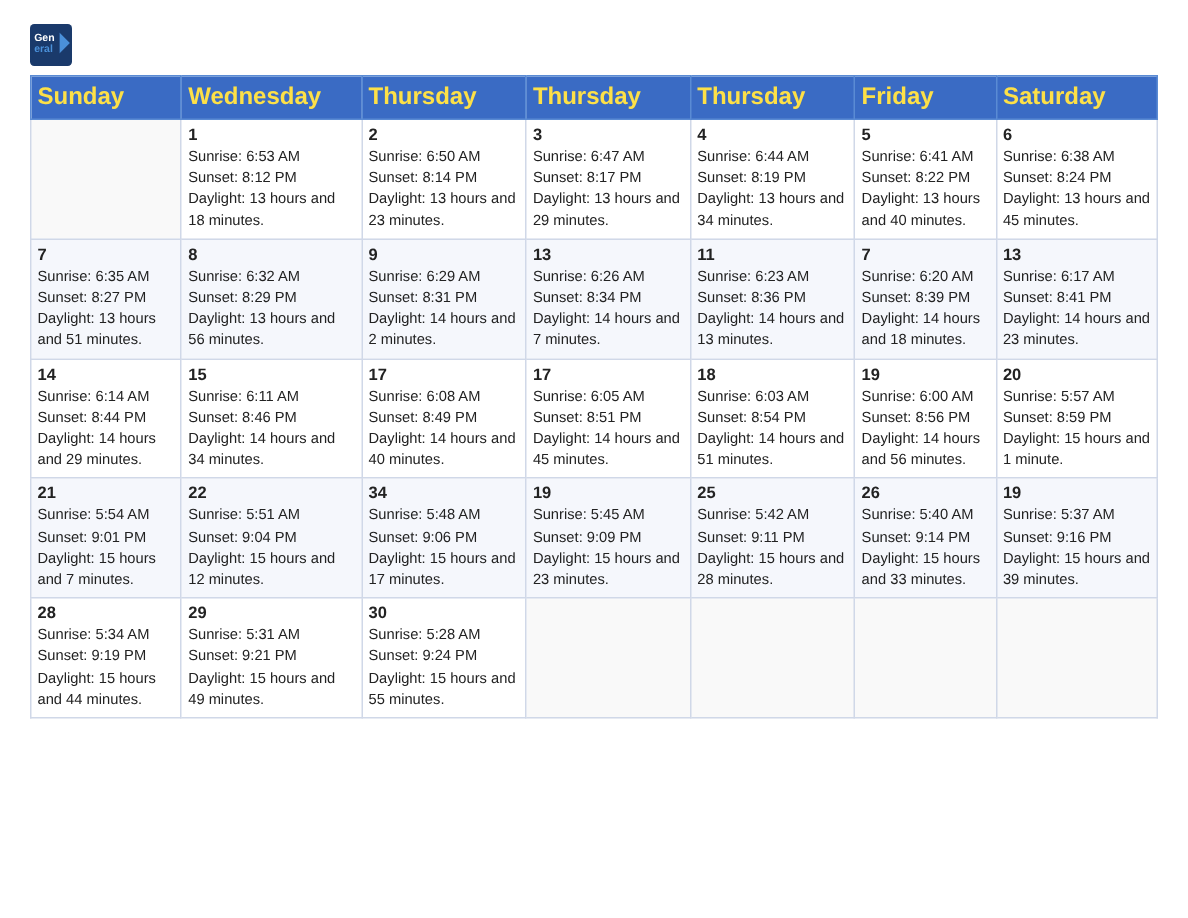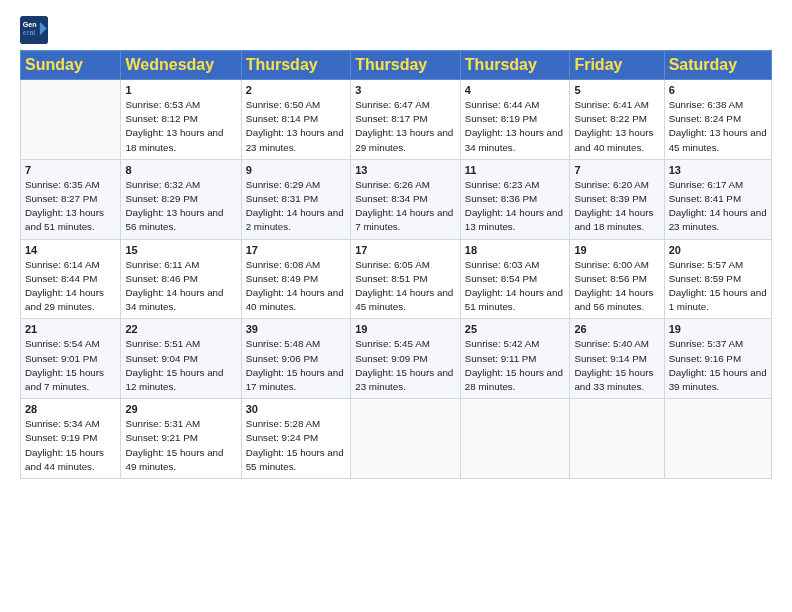--- a/index.html
+++ b/index.html
@@ -217,21 +217,21 @@
         <tr>
           <td>
             <span class="day-number">21</span>
             <div class="day-detail">Sunrise: 5:54 AM<br>Sunset: 9:01 PM<br>Daylight: 15 hours and 7 minutes.</div>
           </td>
           <td>
             <span class="day-number">22</span>
             <div class="day-detail">Sunrise: 5:51 AM<br>Sunset: 9:04 PM<br>Daylight: 15 hours and 12 minutes.</div>
           </td>
           <td>
-            <span class="day-number">39</span>
+            <span class="day-number">34</span>
             <div class="day-detail">Sunrise: 5:48 AM<br>Sunset: 9:06 PM<br>Daylight: 15 hours and 17 minutes.</div>
           </td>
           <td>
             <span class="day-number">19</span>
             <div class="day-detail">Sunrise: 5:45 AM<br>Sunset: 9:09 PM<br>Daylight: 15 hours and 23 minutes.</div>
           </td>
           <td>
             <span class="day-number">25</span>
             <div class="day-detail">Sunrise: 5:42 AM<br>Sunset: 9:11 PM<br>Daylight: 15 hours and 28 minutes.</div>
           </td>

